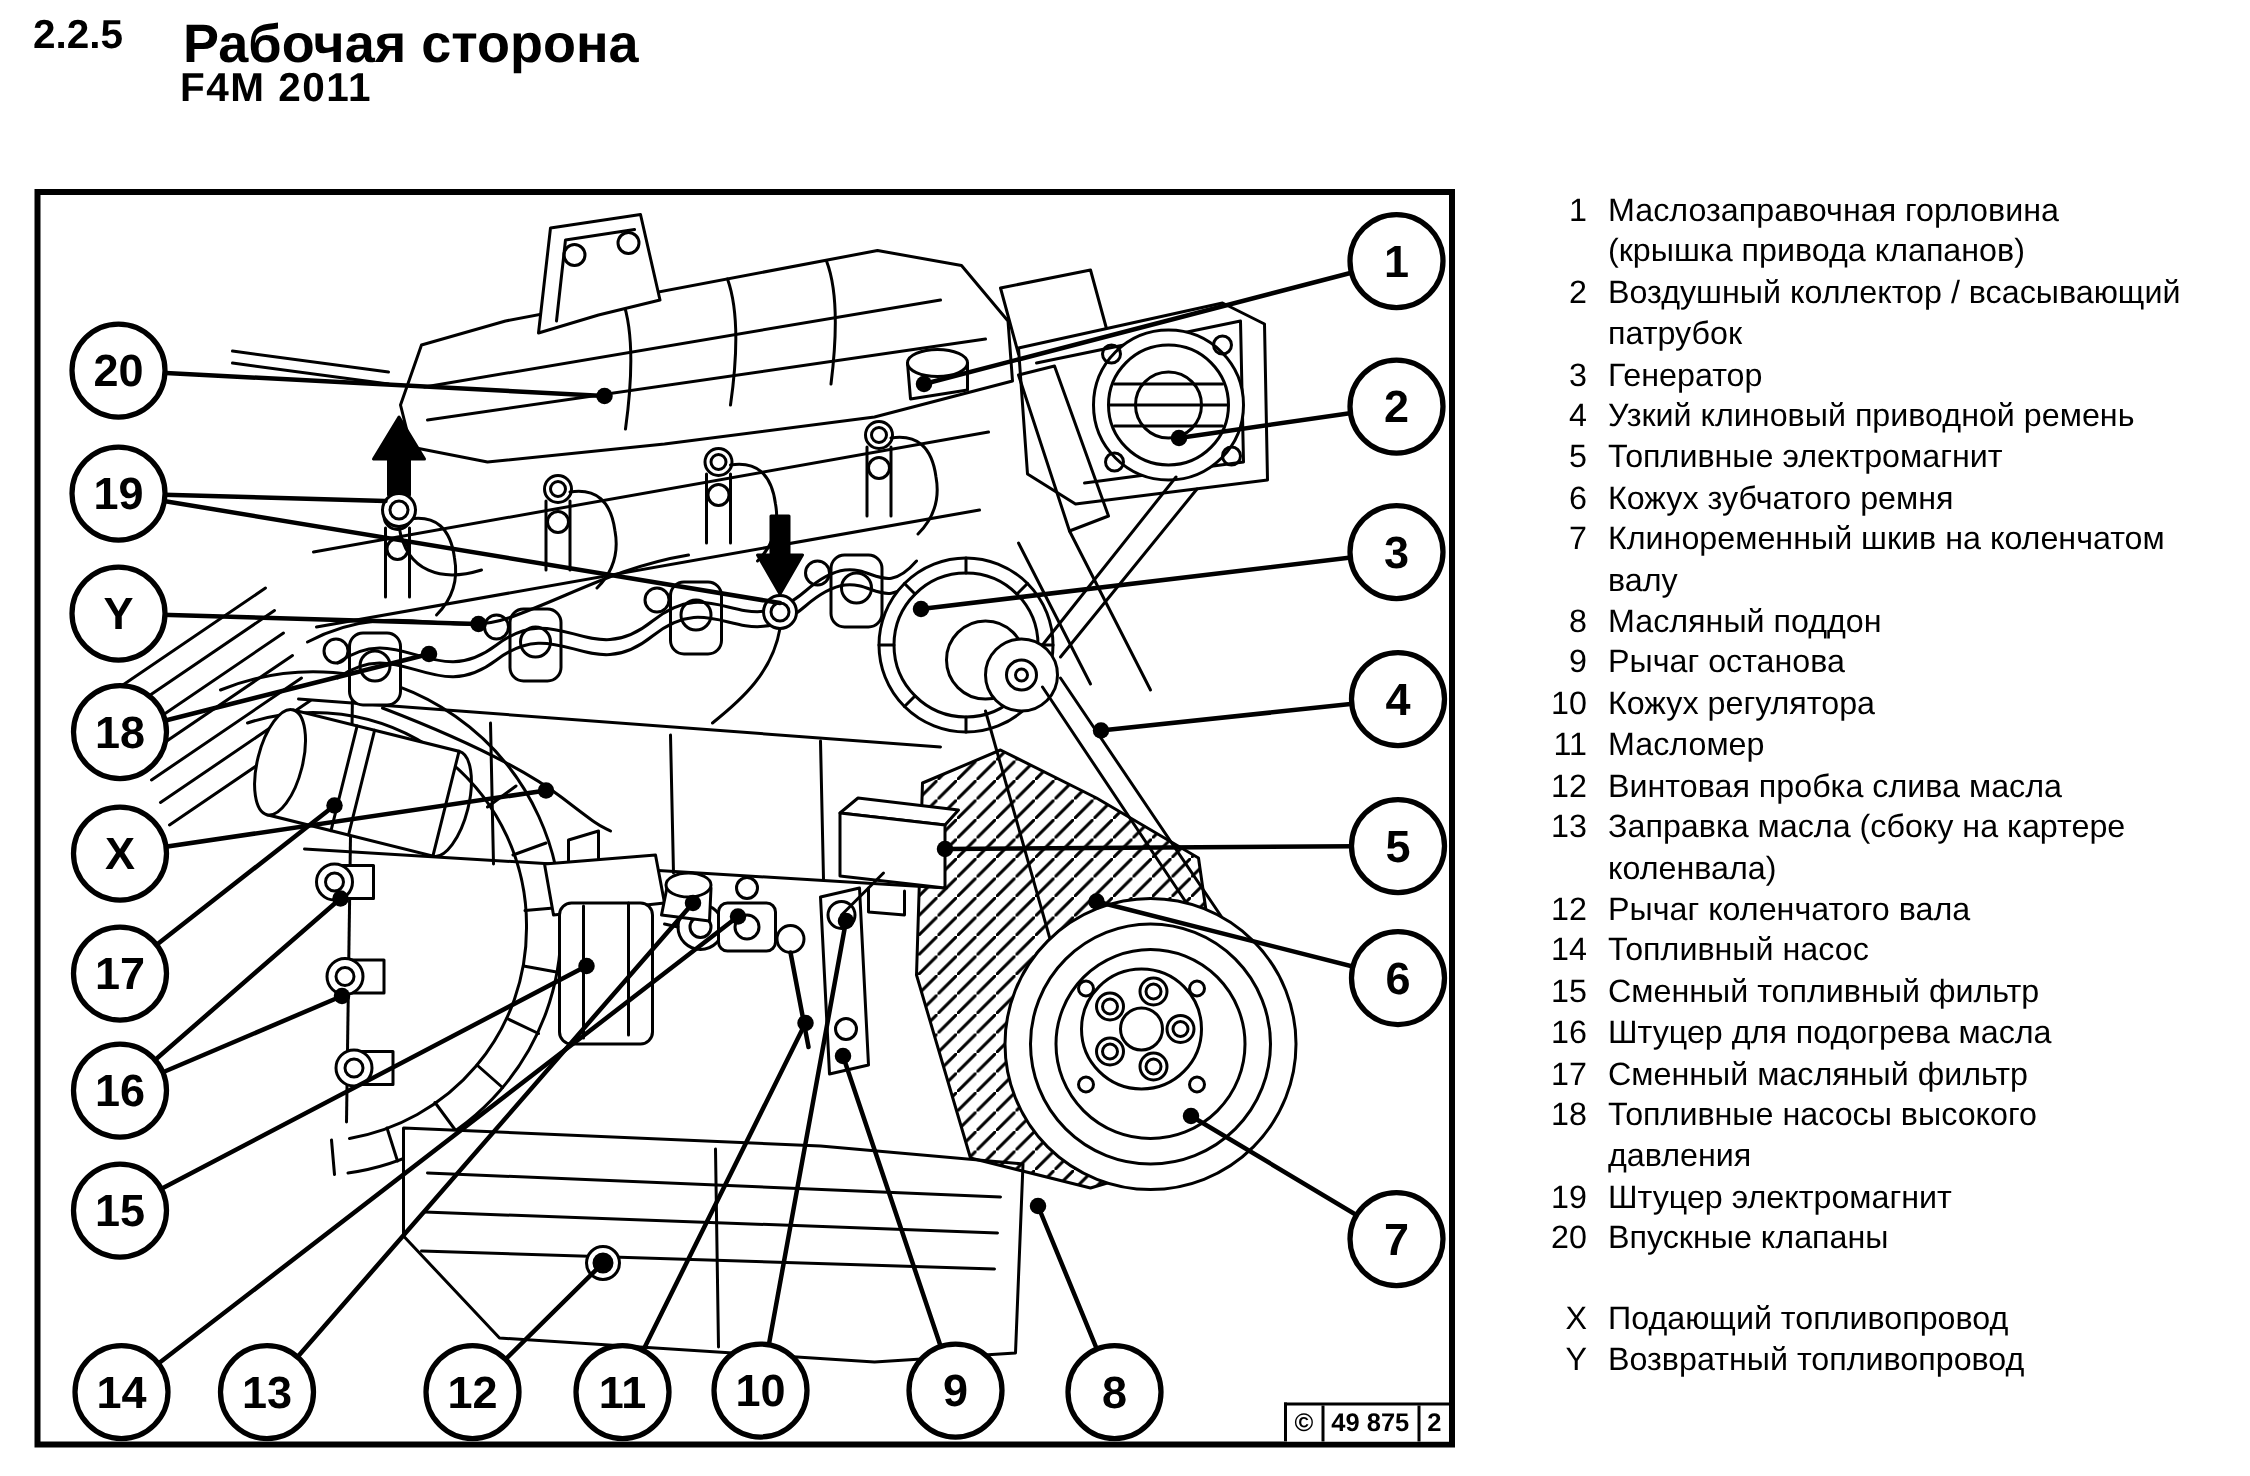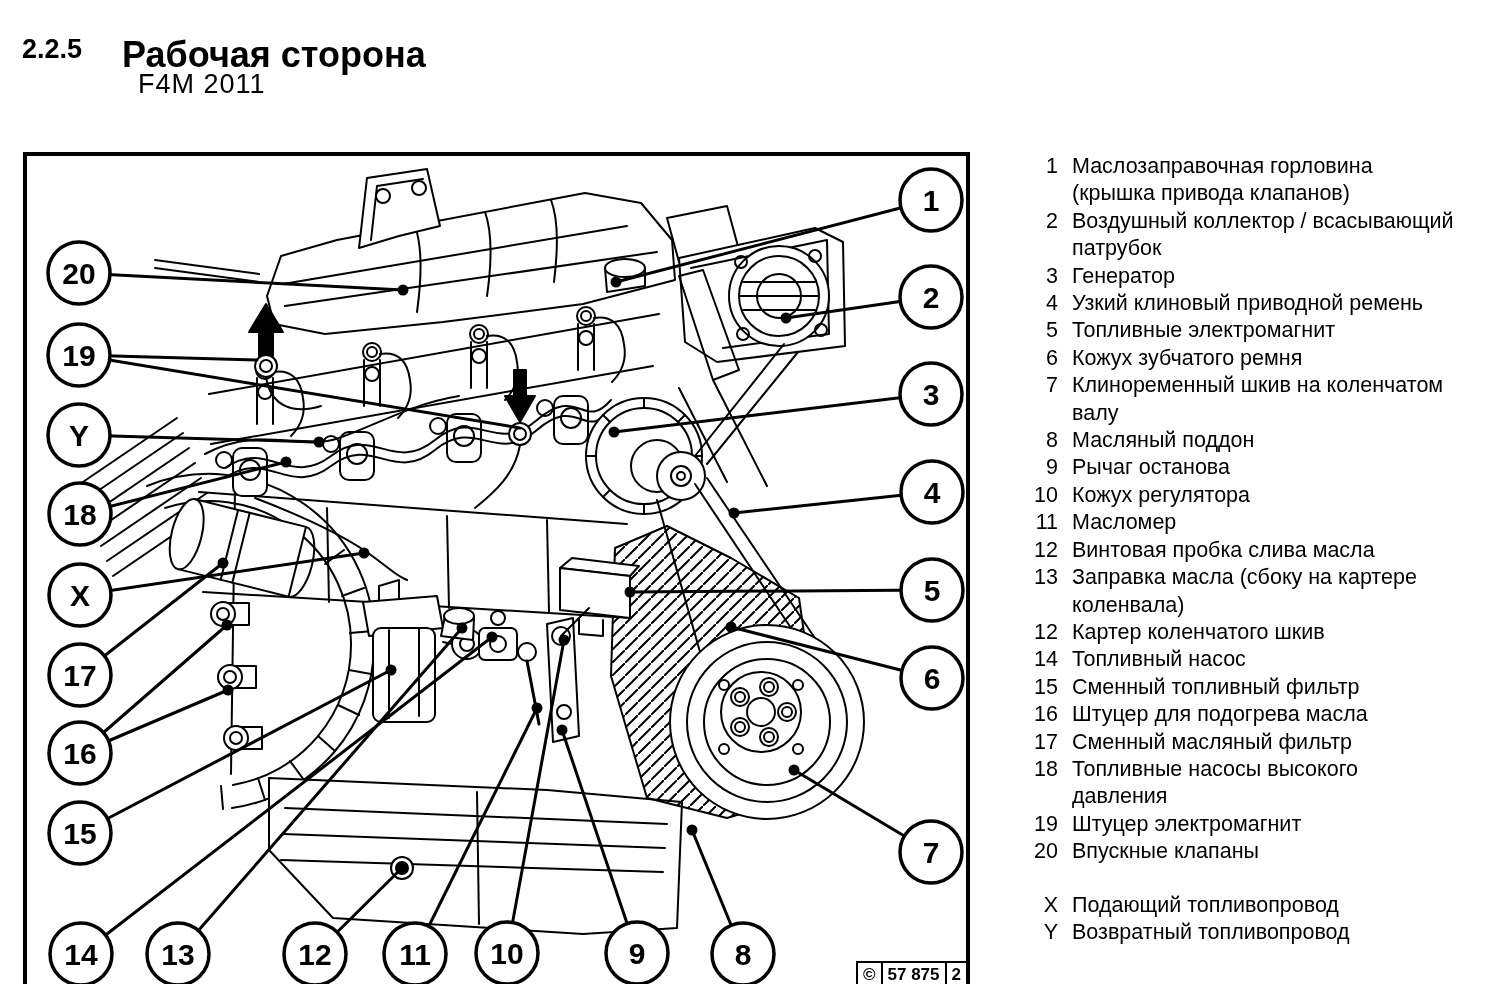--- a/index.html
+++ b/index.html
@@ -1,21 +1,21 @@
 <!DOCTYPE html>
 <html><head>
 <meta charset="utf-8">
 <style>
   html,body{margin:0;padding:0;background:#fff;}
   body{width:1500px;height:984px;position:relative;overflow:hidden;
        font-family:"Liberation Sans","DejaVu Sans",sans-serif;color:#000;}
-  .abs{position:absolute;margin-top:26px;}
+  .abs{position:absolute;}
   .title-num{left:22px;top:8px;font-size:27px;font-weight:bold;}
   .title-main{left:122px;top:8px;font-size:36px;font-weight:bold;}
-  .title-sub{left:138px;top:43px;font-size:27px;font-weight:normal;letter-spacing:1px;}
+  .title-sub{left:120px;top:43px;font-size:27px;font-weight:bold;letter-spacing:1px;}
   .frame{left:23px;top:126px;width:947px;height:839px;border:4px solid #000;
          box-sizing:border-box;background:#fff;}
   .frame svg{display:block;width:939px;height:831px;}
   .stamp{position:absolute;right:0;bottom:0;display:flex;background:#fff;
          border-top:2px solid #000;border-left:2px solid #000;height:24px;
          align-items:stretch;font-size:17px;font-weight:600;}
   .stamp .cell{display:flex;align-items:center;justify-content:center;
                border-right:2px solid #000;padding:0 5px;}
   .stamp .cell:last-child{border-right:none;}
   .legend{left:1028px;top:127px;width:466px;font-size:21.5px;line-height:27.4px;}
@@ -337,21 +337,21 @@
         <text x="52" y="289.5" text-anchor="middle" font-size="30" font-weight="bold" font-family="&quot;Liberation Sans&quot;,&quot;DejaVu Sans&quot;,sans-serif" fill="#000000" stroke="none">Y</text>
         <circle cx="52" cy="199" r="31" fill="#fff" stroke="#000000"></circle>
         <text x="52" y="209.5" text-anchor="middle" font-size="30" font-weight="bold" font-family="&quot;Liberation Sans&quot;,&quot;DejaVu Sans&quot;,sans-serif" fill="#000000" stroke="none">19</text>
         <circle cx="52" cy="117" r="31" fill="#fff" stroke="#000000"></circle>
         <text x="52" y="127.5" text-anchor="middle" font-size="30" font-weight="bold" font-family="&quot;Liberation Sans&quot;,&quot;DejaVu Sans&quot;,sans-serif" fill="#000000" stroke="none">20</text>
       </g>
   </svg>
 
   <div class="stamp">
     <div class="cell">©</div>
-    <div class="cell">57 875</div>
+    <div class="cell">49 875</div>
     <div class="cell">2</div>
   </div>
 </div>
 
 <div class="abs legend">
   <div id="legend-items">
       <div class="lrow">
         <span class="num">1</span>
         <span class="txt">Маслозаправочная горловина
 (крышка привода клапанов)</span>
@@ -402,21 +402,21 @@
         <span class="num">12</span>
         <span class="txt">Винтовая пробка слива масла</span>
       </div>
       <div class="lrow">
         <span class="num">13</span>
         <span class="txt">Заправка масла (сбоку на картере
 коленвала)</span>
       </div>
       <div class="lrow">
         <span class="num">12</span>
-        <span class="txt">Картер коленчатого шкив</span>
+        <span class="txt">Рычаг коленчатого вала</span>
       </div>
       <div class="lrow">
         <span class="num">14</span>
         <span class="txt">Топливный насос</span>
       </div>
       <div class="lrow">
         <span class="num">15</span>
         <span class="txt">Сменный топливный фильтр</span>
       </div>
       <div class="lrow">

